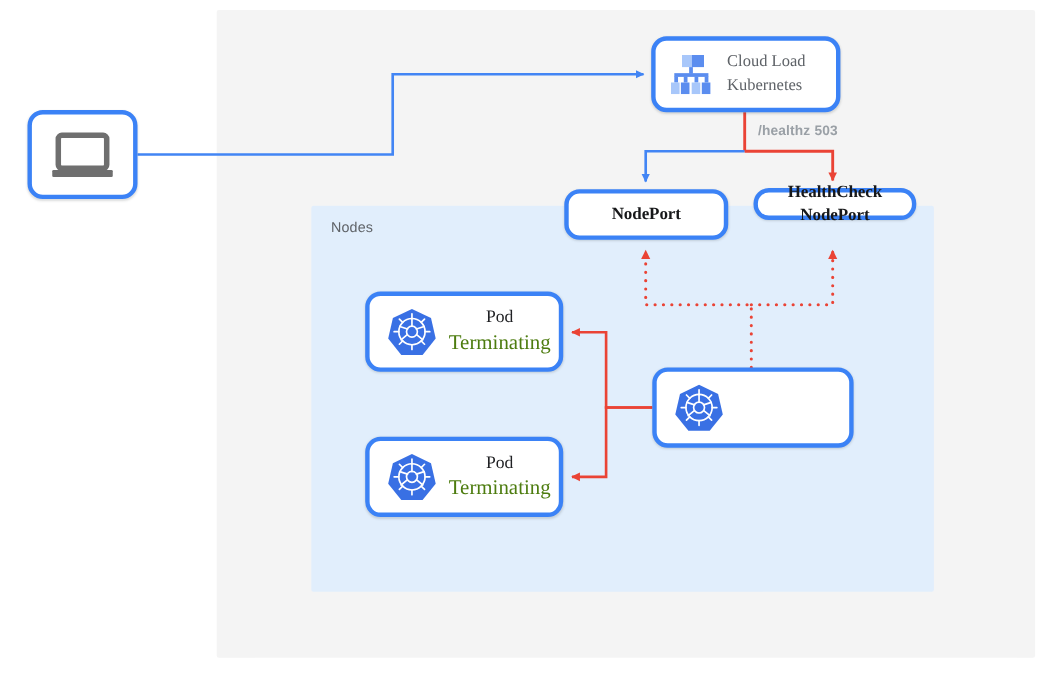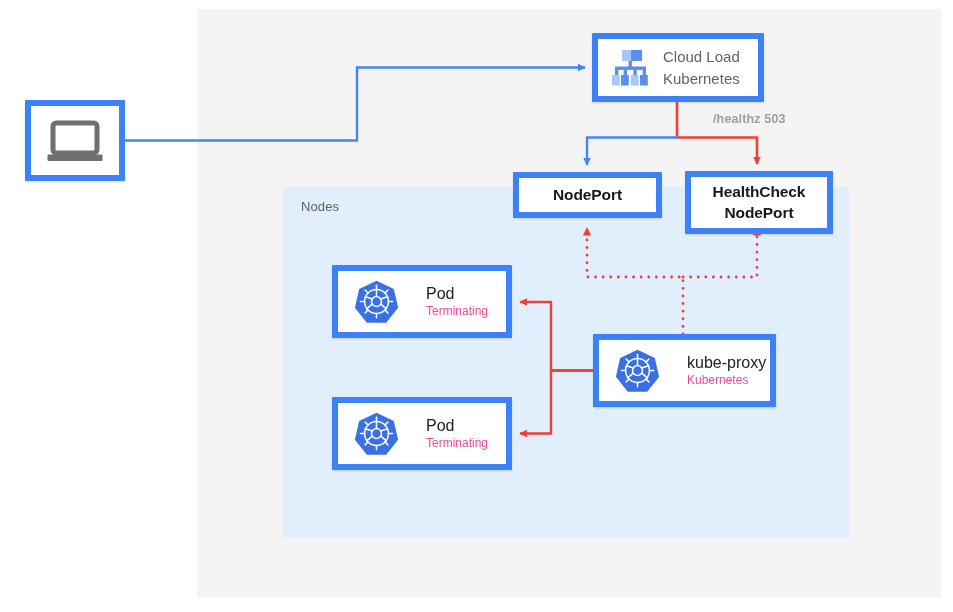--- a/index.html
+++ b/index.html
@@ -43,24 +43,25 @@
     font-size: 13px;
     color: #5f6368;
     letter-spacing: .1px;
     white-space: nowrap;
   }
 
   
   .card {
     position: absolute;
     background: #ffffff;
-    border: 6px solid #3b82f6;
-    border-radius: 1px;
+    border: 4px solid #3b82f6;
+    border-radius: 14px;
     box-sizing: border-box;
     box-shadow: 0 1px 2px rgba(60,64,67,.18);
+    font-family: Liberation Serif, serif;
   }
 
   
   .client-card {
     left: 25px;
     top: 100px;
     width: 100px;
     height: 81px;
     display: flex;
     align-items: center;
@@ -93,55 +94,55 @@
     text-align: center;
   }
   .np-card .np-label {
     font-size: 15.5px;
     font-weight: bold;
     color: #17181a;
     line-height: 1.3;
     letter-spacing: -.1px;
   }
   .nodeport-card { left: 513px; top: 172px; width: 149px; height: 46px; }
-  .healthcheck-card { left: 685px; top: 171px; width: 148px; height: 63px; }
+  .healthcheck-card { left: 685px; top: 171px; width: 148px; height: 29px; }
 
   
   .entity-card {
     display: flex;
     align-items: center;
     padding-left: 16px;
-    gap: 27px;
+    gap: 11px;
+    text-align: center;
   }
   .pod-card-1 { left: 332px; top: 265px; width: 180px; height: 73px; }
   .pod-card-2 { left: 332px; top: 397px; width: 180px; height: 73px; }
   .kubeproxy-card { left: 593px; top: 334px; width: 183px; height: 73px; }
   .entity-text { line-height: 1.28; }
   .entity-title {
     font-size: 16px;
     color: #202124;
     white-space: nowrap;
   }
   .entity-sub {
-    font-size: 12px;
-    color: #ec4899;
+    font-size: 19px;
+    color: #4d7c0f;
     white-space: nowrap;
   }
 
   
   .healthz-label {
     position: absolute;
     left: 689px;
     top: 112px;
     font-size: 12.5px;
     font-weight: bold;
     color: #9aa0a6;
     letter-spacing: .15px;
     white-space: nowrap;
-    margin-left: 24px;
   }
 
   
   #edges {
     position: absolute;
     left: 0;
     top: 0;
     width: 953px;
     height: 612px;
     pointer-events: none;
@@ -308,19 +309,15 @@
           <line x1="68.7" y1="31.3" x2="75.4" y2="24.6"></line>
           <line x1="24.6" y1="75.4" x2="31.3" y2="68.7"></line>
           <line x1="50" y1="39" x2="50" y2="23.5"></line>
           <line x1="59.5" y1="56" x2="72" y2="66.5"></line>
           <line x1="40.5" y1="56" x2="28" y2="66.5"></line>
           <line x1="59" y1="44.5" x2="74.5" y2="39.5"></line>
           <line x1="41" y1="44.5" x2="25.5" y2="39.5"></line>
         </g>
       </svg>
     </span>
-    <div class="entity-text">
-      <div class="entity-title">kube-proxy</div>
-      <div class="entity-sub">Kubernetes</div>
-    </div>
   </div>
 
 </div>
 
 </body></html>

